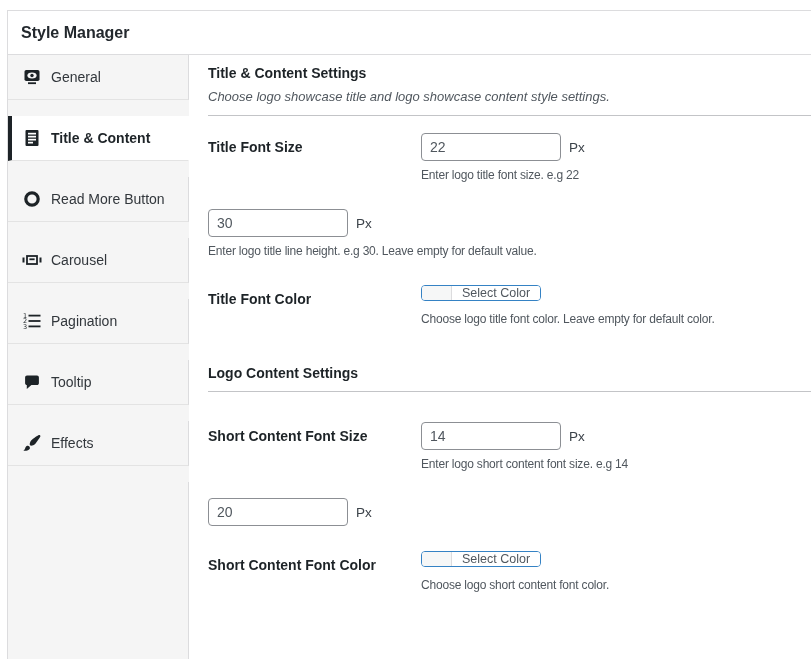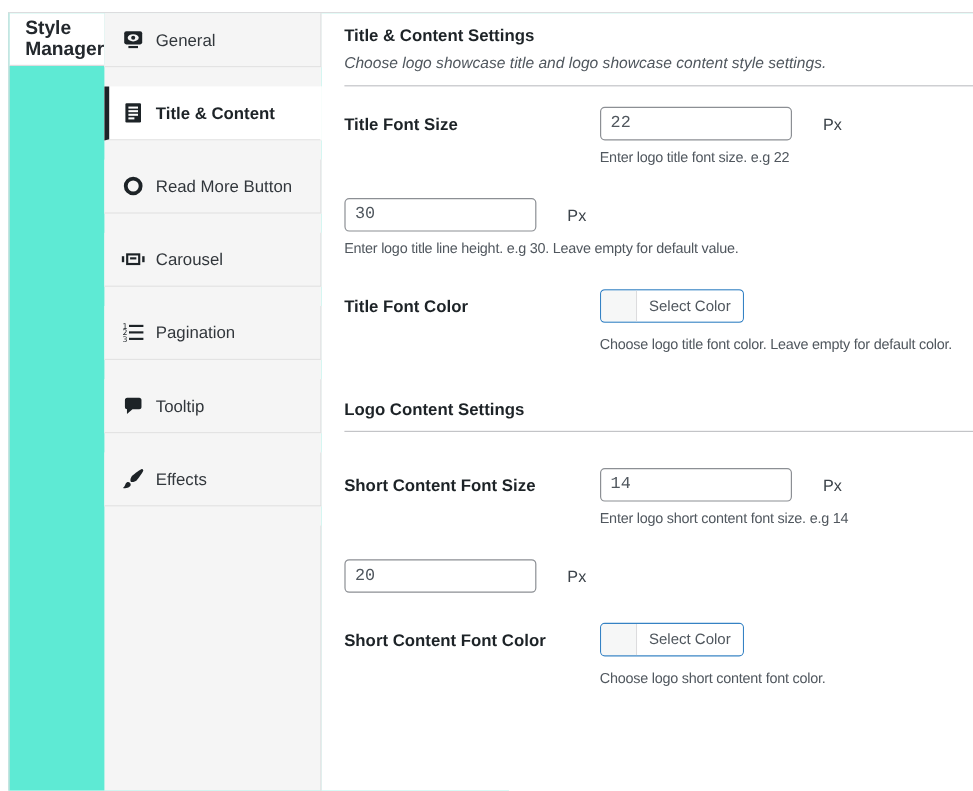--- a/index.html
+++ b/index.html
@@ -5,21 +5,21 @@
   * { box-sizing: border-box; }
   html, body { margin: 0; padding: 0; }
   body {
     width: 811px; height: 659px; position: relative; overflow: hidden;
     background: #fff; font-family: "Liberation Sans", sans-serif;
     -webkit-font-smoothing: antialiased;
   }
   .panel {
     position: absolute; top: 10px; left: 7px; right: 0; bottom: 0;
     border-top: 1px solid #dcdcde; border-left: 1px solid #dcdcde;
-    display: flex; flex-direction: row; background: #5eead4;
+    display: flex; flex-direction: column; background: #6d28d9;
   }
   .header {
     height: 44px; flex: 0 0 44px; background: #fff;
     border-bottom: 1px solid #dcdcde;
     display: flex; align-items: center; padding-left: 13px;
     font-size: 16px; font-weight: 600; color: #23282d;
   }
   .body { flex: 1; display: flex; min-height: 0; }
 
   
@@ -44,29 +44,29 @@
   .section + .section { margin-top: 36px; }
   .section-desc { margin-top: 6px; font-size: 13px; font-style: italic; color: #50575e; line-height: 18px; }
   .section-divider { border: none; border-top: 1px solid #c3c4c7; margin: 9px 0 0 0; height: 0; }
   .fields { margin-top: 17px; }
   .section:nth-of-type(2) .fields { margin-top: 30px; }
   .field-row { display: flex; margin-top: 25px; }
   .field-row:first-child { margin-top: 0; }
   .field-label { width: 213px; flex: 0 0 213px; padding-top: 6px; font-size: 14px; font-weight: 700; color: #1d2327; }
   .control-line { display: flex; align-items: center; }
   .text-input {
-    width: 160px; height: 28px; border: 1px solid #8c8f94; border-radius: 4px;
+    width: 140px; height: 28px; border: 1px solid #8c8f94; border-radius: 4px;
     padding: 0 8px; font-size: 14px; color: #50575e; background: #fff; outline: none;
-    font-family: Liberation Mono, monospace;
-  }
-  .suffix { margin-left: 26px; font-size: 13.5px; color: #3c434a; }
+    font-family: Liberation Sans, sans-serif;
+  }
+  .suffix { margin-left: 8px; font-size: 13.5px; color: #3c434a; }
   .helper { margin-top: 6px; font-size: 12px; letter-spacing: -0.2px; color: #50575e; white-space: nowrap; line-height: 17px; }
   .helper.color-helper { margin-top: 10px; }
   .color-btn {
-    display: inline-flex; align-items: stretch; height: 28px; padding: 0;
+    display: inline-flex; align-items: stretch; height: 16px; padding: 0;
     border: 1px solid #3582c4; border-radius: 4px; background: #fff; cursor: pointer; overflow: hidden;
     font-family: "Liberation Sans", sans-serif;
   }
   .swatch { width: 30px; background: #f6f7f7; border-right: 1px solid #dcdcde; }
   .color-btn-label { display: flex; align-items: center; padding: 0 10px; font-size: 12.5px; color: #50575e; background: #fff; }
 </style>
 </head>
 <body>
 
 <div class="panel">

